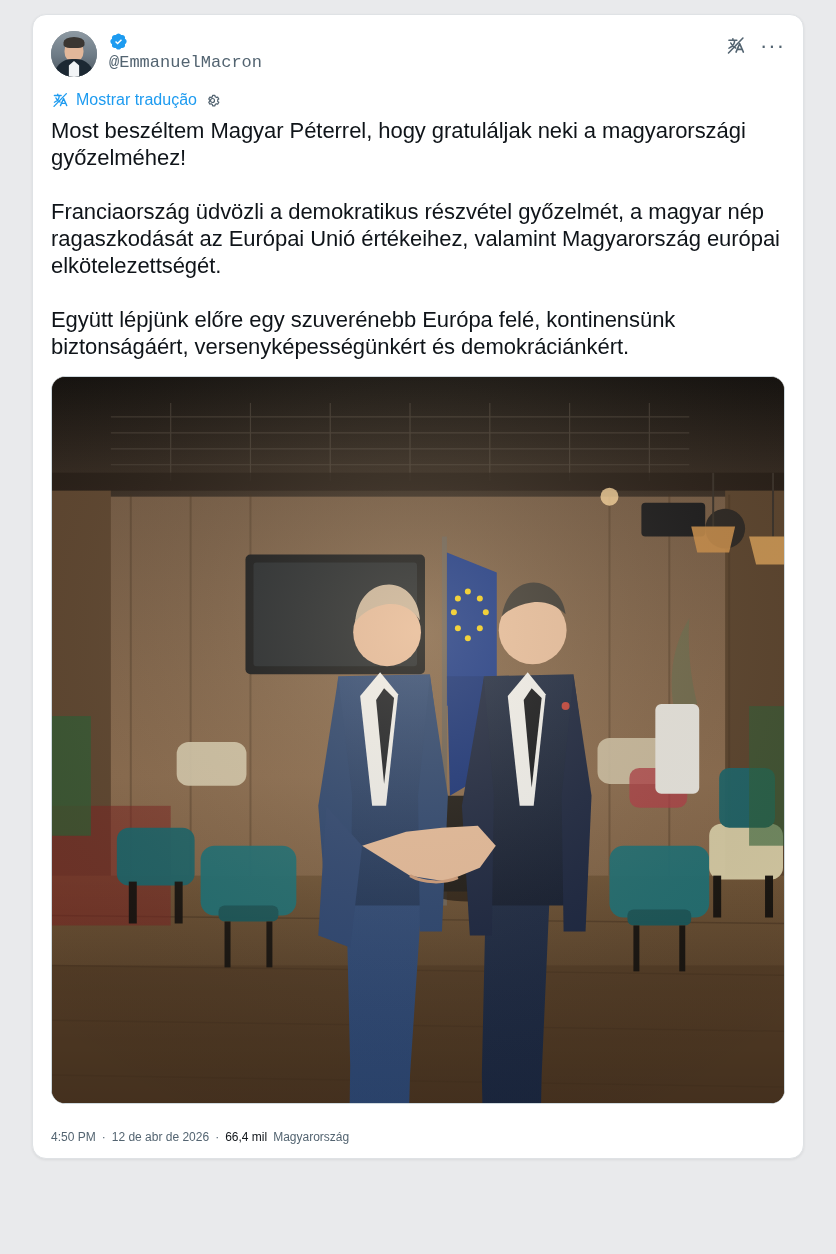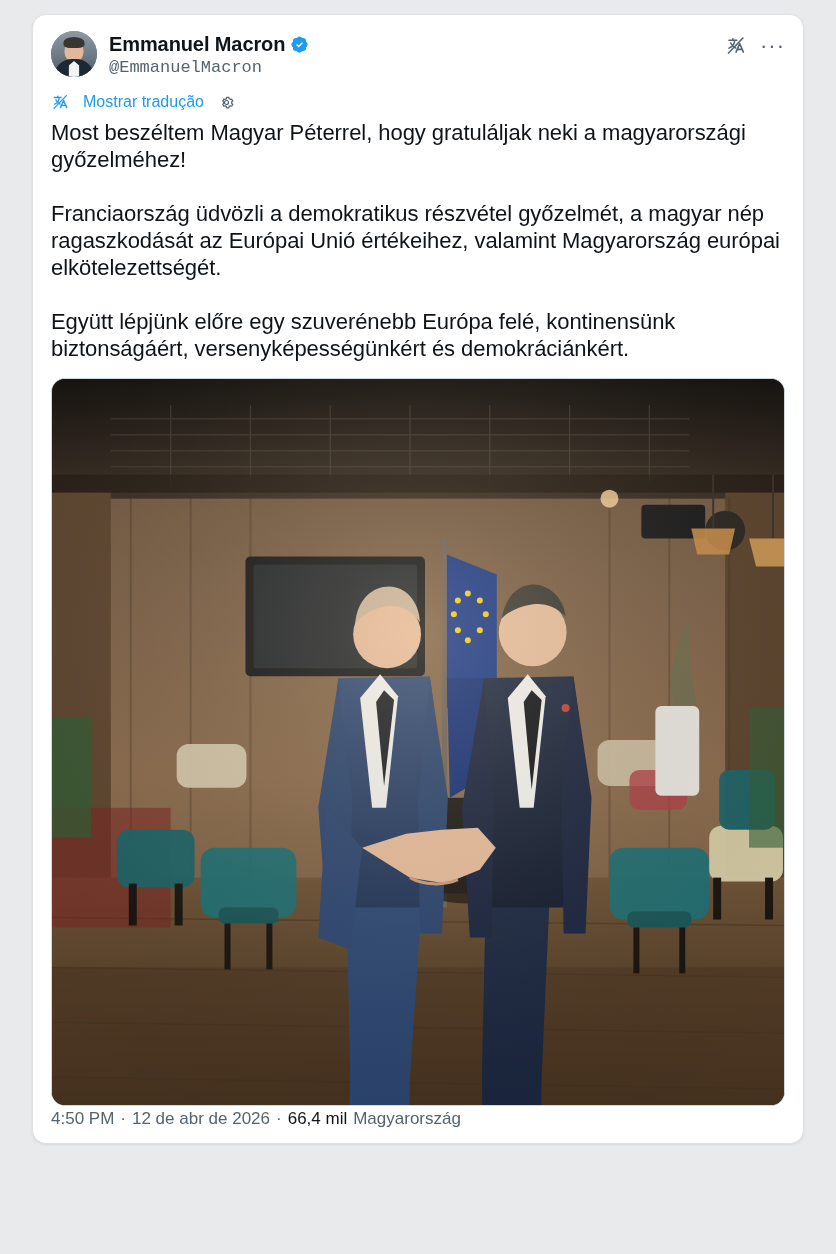--- a/index.html
+++ b/index.html
@@ -131,21 +131,21 @@
   }
   .more-dots {
     font-size: 22px;
     line-height: 16px;
     color: #536471;
     letter-spacing: 1px;
   }
   .translate-row {
     display: flex;
     align-items: center;
-    gap: 14px;
+    gap: 7px;
     margin-top: 14px;
     margin-bottom: 8px;
   }
   .translate-link {
     font-size: 16px;
     color: #1d9bf0;
     cursor: pointer;
   }
   .gear {
     color: #536471;
@@ -168,22 +168,22 @@
     width: 100%;
     height: 728px;
     position: relative;
     background: #2b2420;
   }
   .media svg { display: block; width: 100%; height: 100%; }
   .meta {
     display: flex;
     align-items: center;
     gap: 6px;
-    margin-top: 3px;
-    font-size: 17px;
+    margin-top: 26px;
+    font-size: 12px;
     color: #536471;
     flex-wrap: wrap;
   }
   .meta .strong {
     color: #0f1419;
     font-weight: normal;
   }
   .meta .dot { color: #536471; }
 </style>
 </head>
@@ -195,21 +195,20 @@
     <div class="avatar">
       <div class="av-bg"></div>
       <div class="av-face"></div>
       <div class="av-hair"></div>
       <div class="av-body"></div>
       <div class="av-shirt"></div>
     </div>
 
     <div class="names">
       <div class="name-row">
-        <span class="display-name">Emmanuel Macron</span>
         <span class="verified">
           <svg viewBox="0 0 24 24" width="19" height="19" aria-hidden="true">
             <path fill="#1d9bf0" d="M22.25 12c0-1.43-.88-2.67-2.19-3.34.46-1.39.2-2.9-.81-3.91s-2.52-1.27-3.91-.81C14.67 2.63 13.43 1.75 12 1.75s-2.67.88-3.34 2.19c-1.39-.46-2.9-.2-3.91.81s-1.27 2.52-.81 3.91C2.63 9.33 1.75 10.57 1.75 12s.88 2.67 2.19 3.34c-.46 1.39-.2 2.9.81 3.91s2.52 1.27 3.91.81c.67 1.31 1.91 2.19 3.34 2.19s2.67-.88 3.34-2.19c1.39.46 2.9.2 3.91-.81s1.27-2.52.81-3.91c1.31-.67 2.19-1.91 2.19-3.34z"></path>
             <path fill="#ffffff" d="M10.8 15.9l-3.2-3.2 1.27-1.27 1.93 1.93 4.33-4.33 1.27 1.27-5.6 5.6z"></path>
           </svg>
         </span>
       </div>
       <div class="handle">@EmmanuelMacron</div>
     </div>
 

